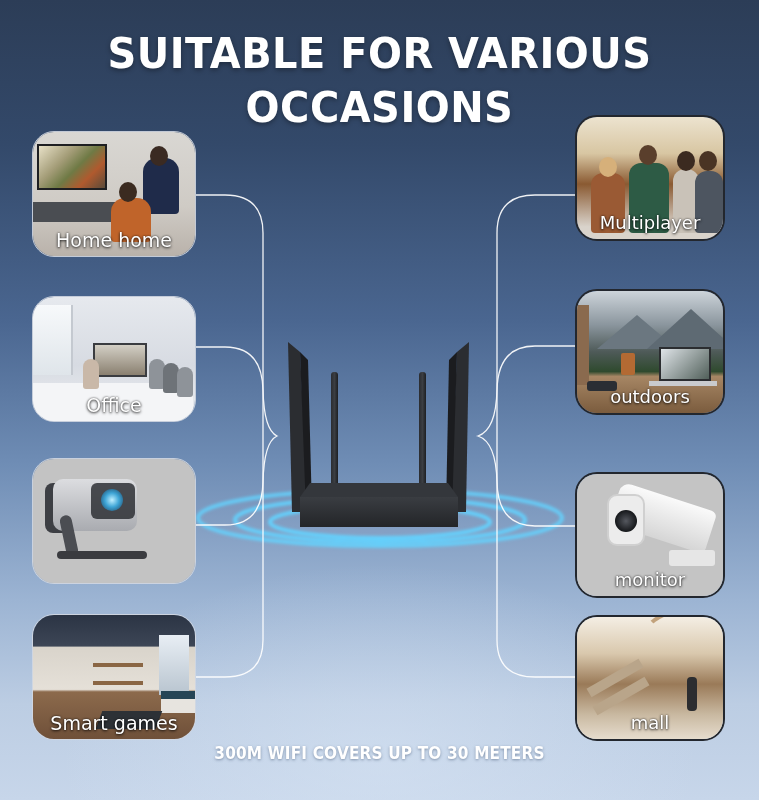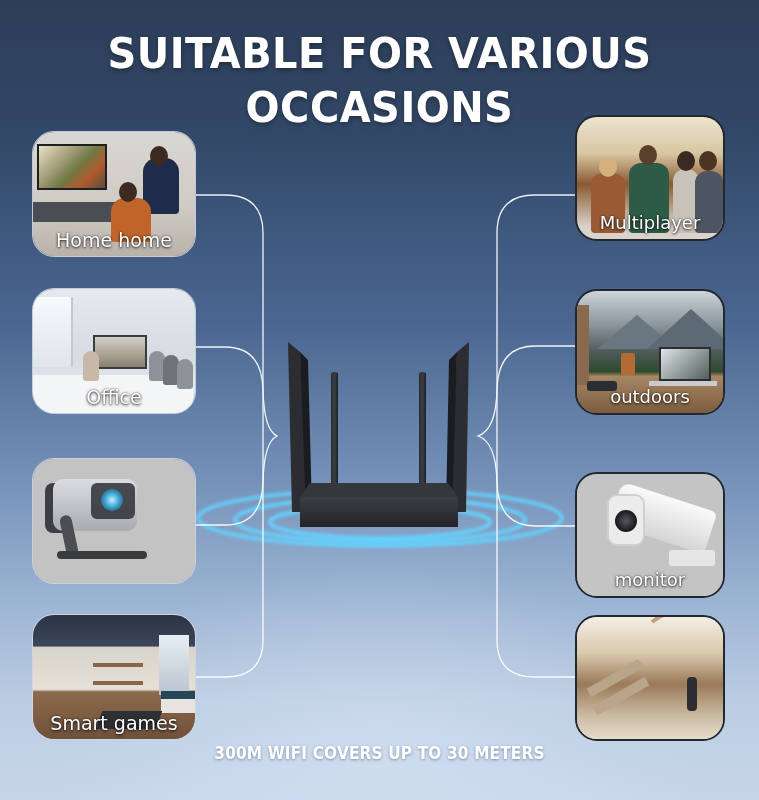--- a/index.html
+++ b/index.html
@@ -173,21 +173,21 @@
     <div class="tv"></div>
       <div class="stand"></div>
     <div class="p1"></div>
       <div class="p1h"></div>
     <div class="p2"></div>
       <div class="p2h"></div>
   </div>
   <div class="label">Home home</div>
 </div>
 
-<div class="card left" style="top:288px;">
+<div class="card left" style="top:296px;">
   <div class="scene s-office">
     <div class="win"></div>
       <div class="screen"></div>
       <div class="table"></div>
     <div class="pp" style="left:50px;top:62px;background:#c9b8a8;"></div>
     <div class="pp" style="left:116px;top:62px;"></div>
     <div class="pp" style="left:130px;top:66px;background:#6e7378;"></div>
     <div class="pp" style="left:144px;top:70px;"></div>
   </div>
   <div class="label">Office</div>
@@ -253,15 +253,16 @@
 </div>
 
 <div class="card right" style="top:615px;">
   <div class="scene s-mall">
     <div class="arc" style="left:40px;top:-30px;width:140px;height:100px;"></div>
     <div class="arc" style="left:60px;top:-10px;width:110px;height:80px;border-width:4px;border-top-color:#c2a27c;border-right-color:#c2a27c;"></div>
     <div class="esc"></div>
       <div class="esc" style="top:74px;left:14px;"></div>
     <div class="person"></div>
   </div>
+  <div class="label">mall</div>
 </div>
 
 <div class="footer">300M WIFI COVERS UP TO 30 METERS</div>
 
 </body></html>

